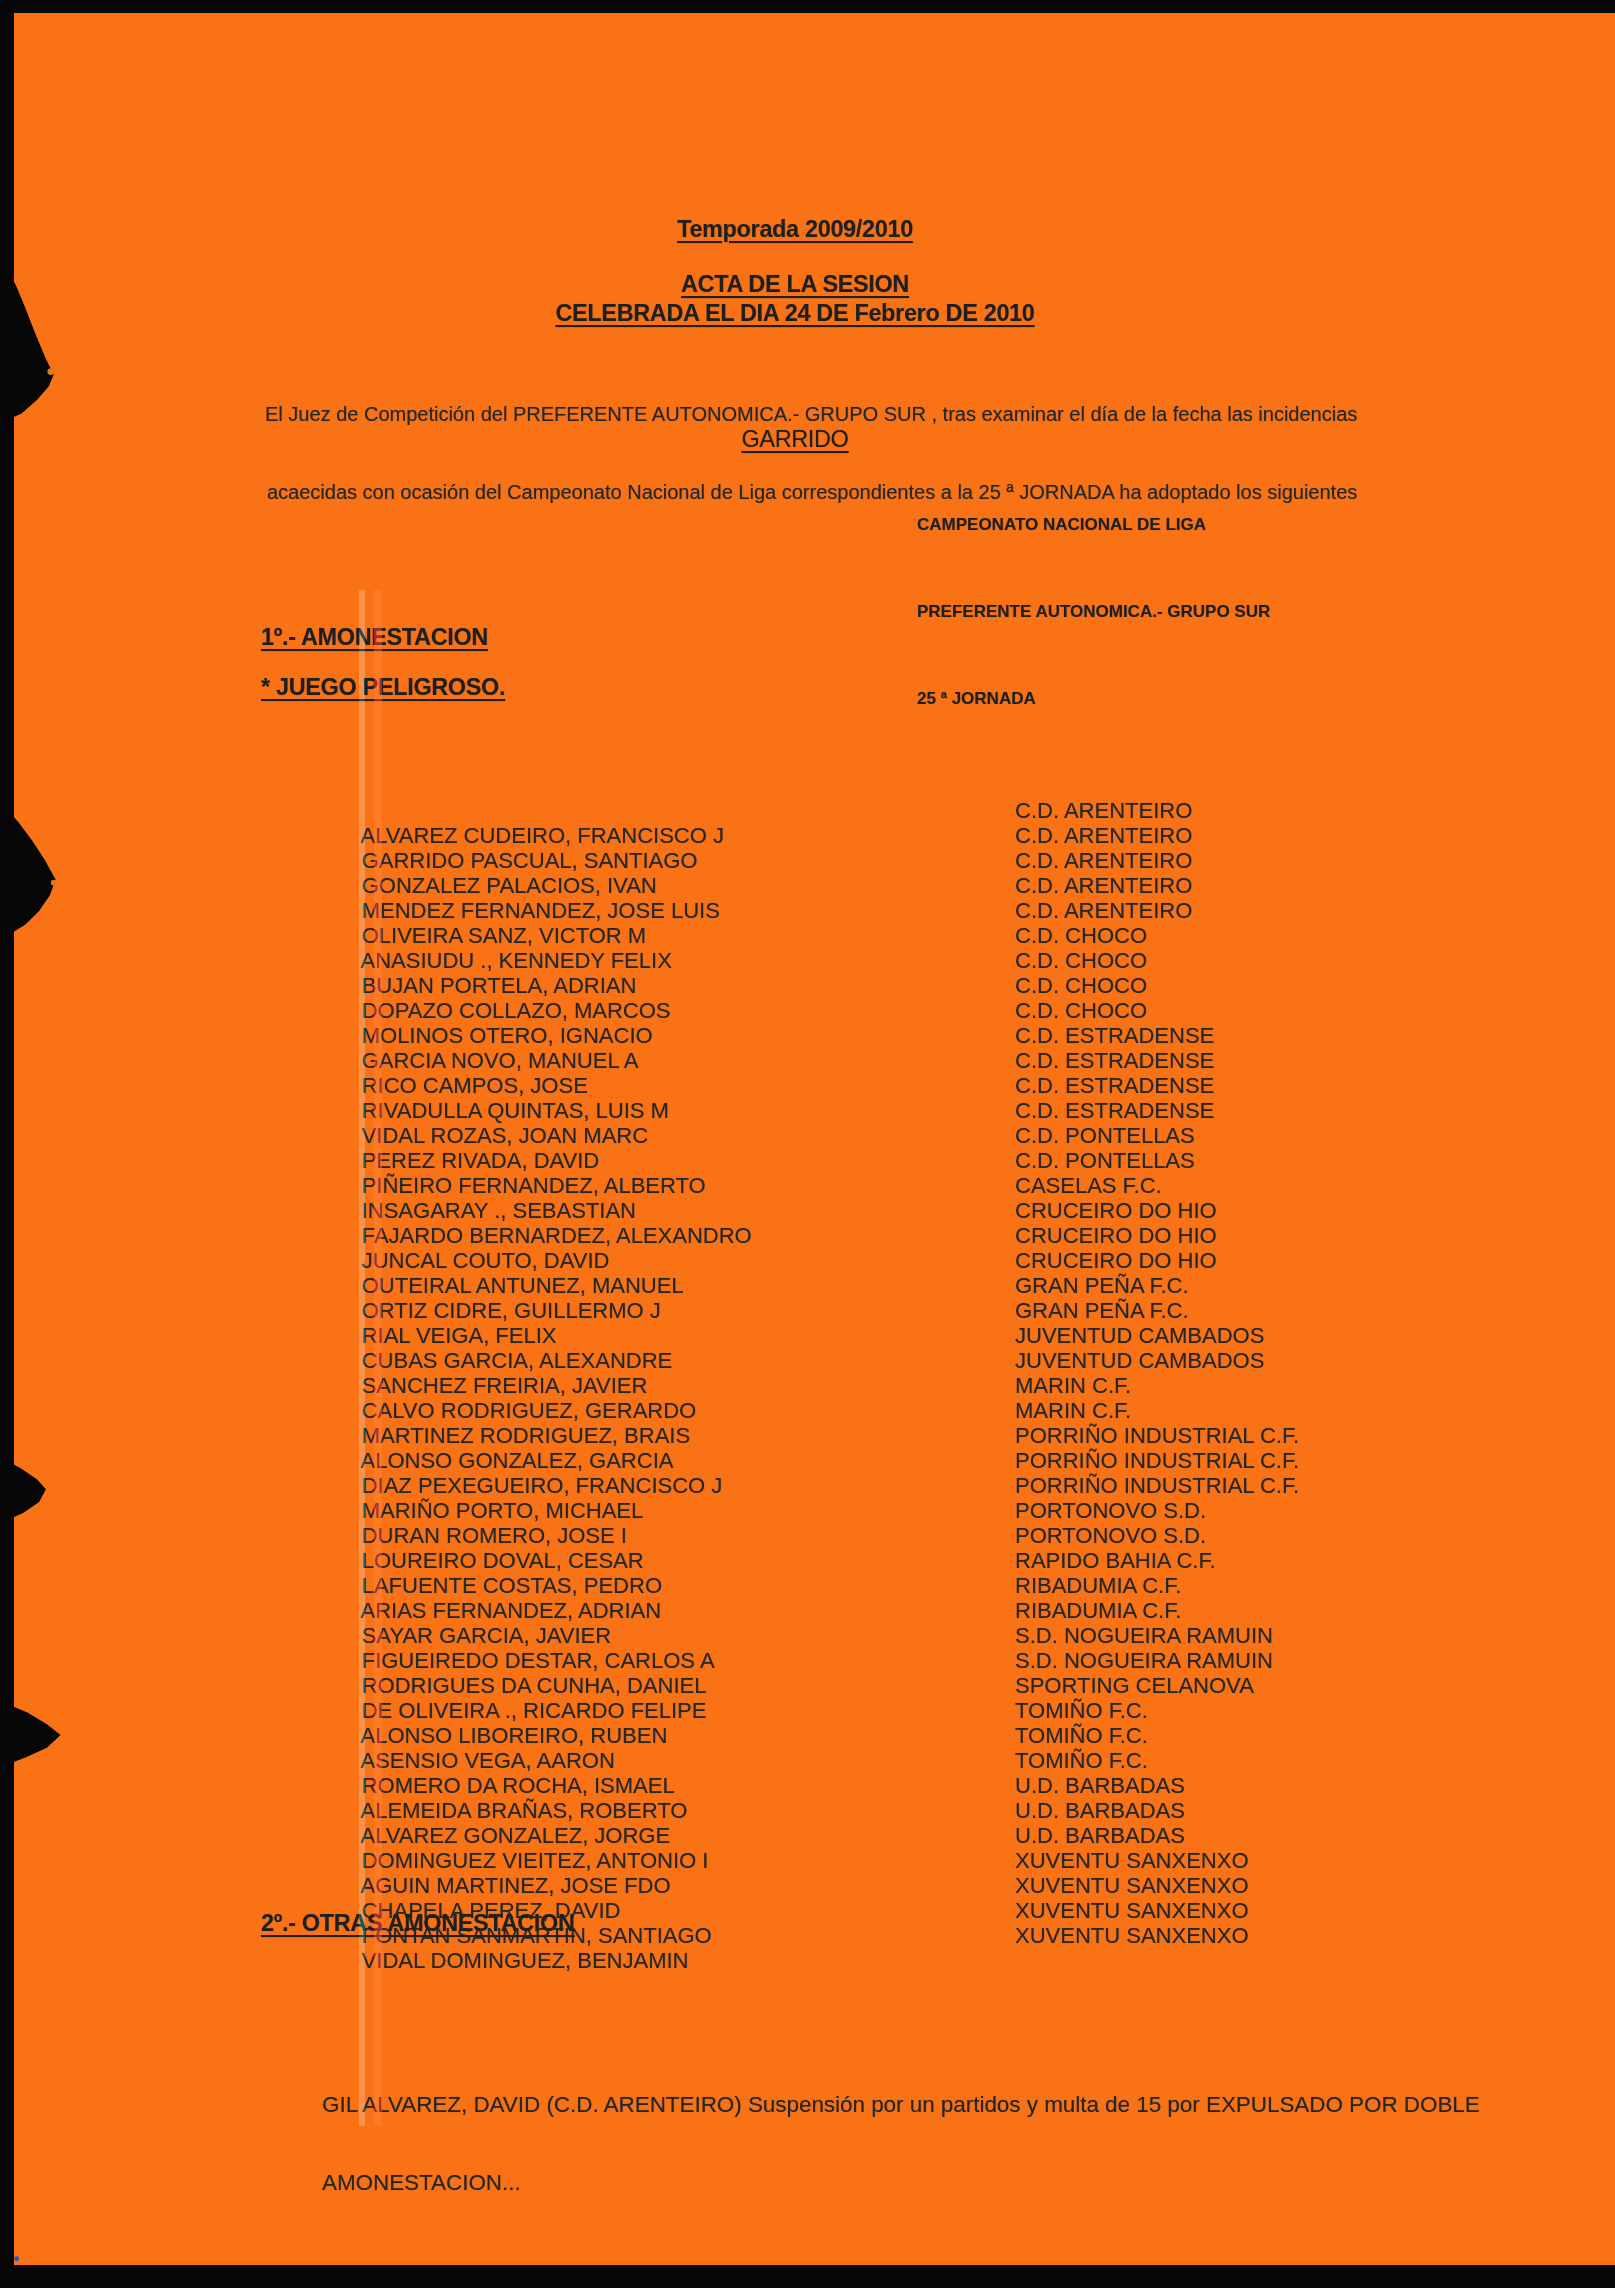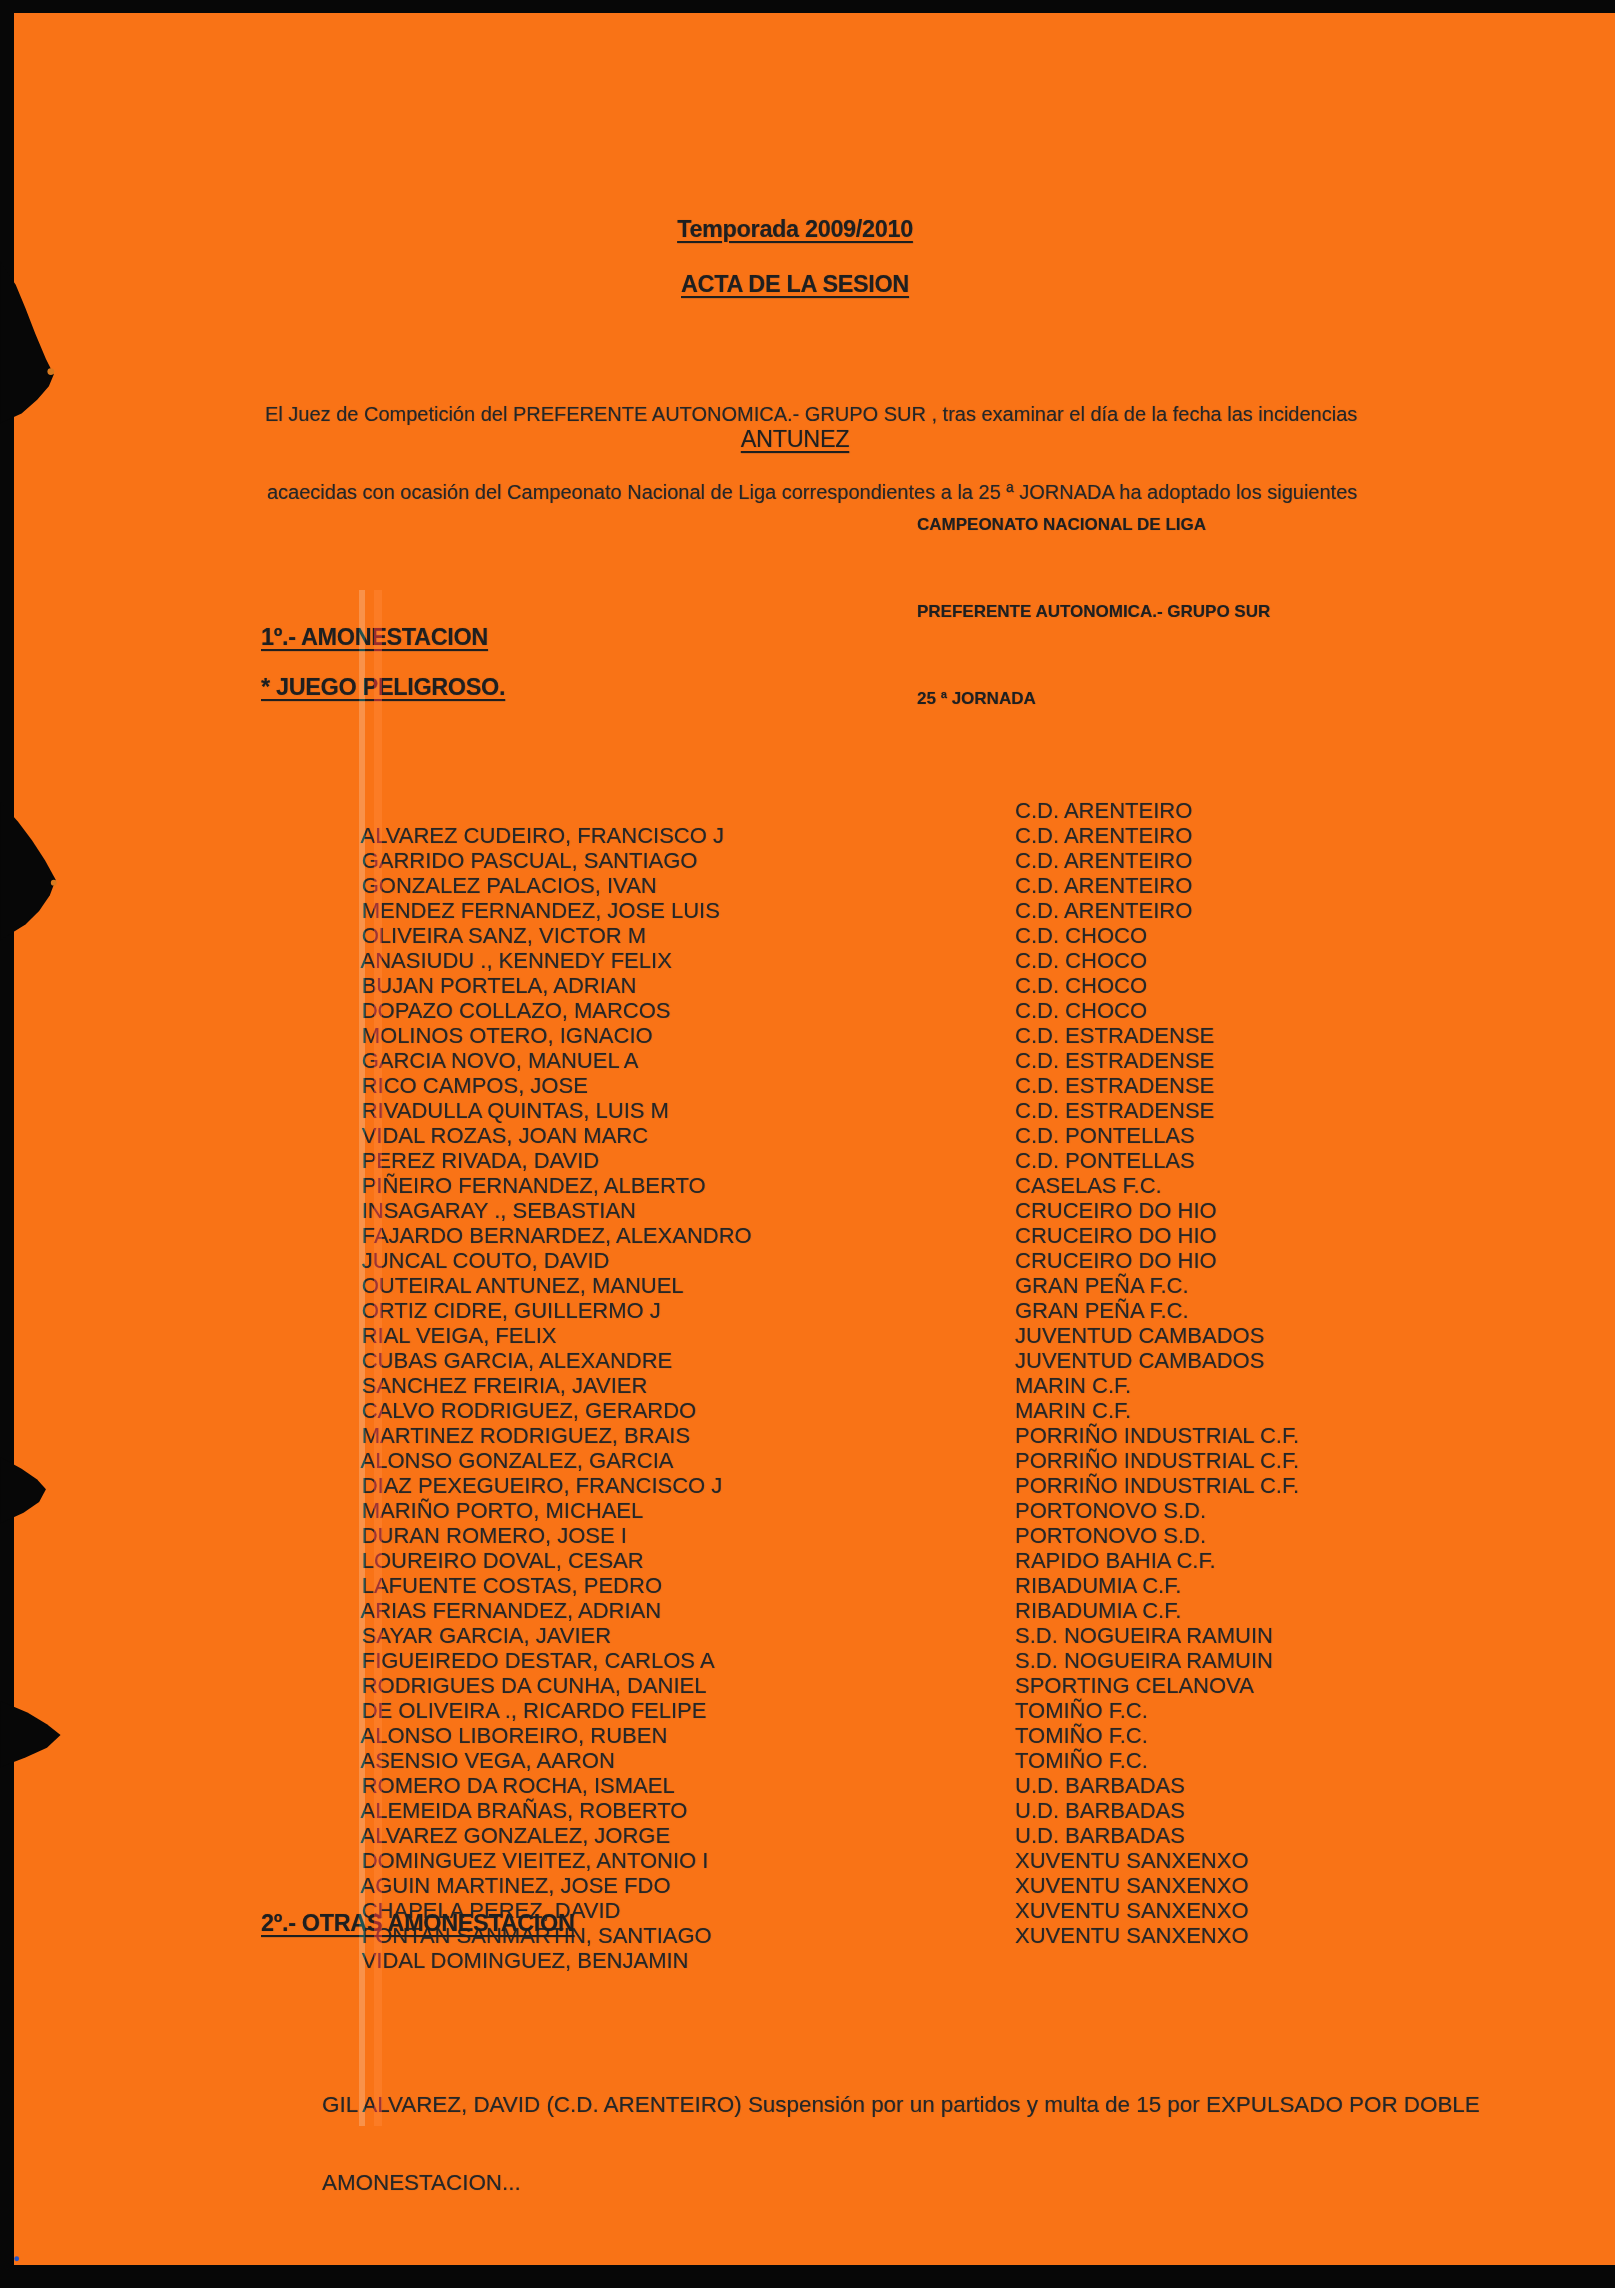--- a/index.html
+++ b/index.html
@@ -31,27 +31,28 @@
   .fringe-red{left:374px;top:590px;width:7.8px;height:1536px;background:rgba(255,30,30,0.55);}
   .fringe-teal{left:359px;top:590px;width:5.9px;height:1536px;background:rgba(0,188,188,0.30);}
 </style>
 </head>
 <body>
 
 <div class="page">
 
   <div class="txt center-wrap title b u" style="top:216px;">Temporada 2009/2010</div>
   <div class="txt center-wrap title b u" style="top:271px;">ACTA DE LA SESION</div>
+  <div class="txt center-wrap title b u" style="top:300px;">CELEBRADA EL DIA 24 DE Febrero DE 2010</div>
 
   <div class="txt body-text" style="left:265px;top:349px;">
     <div>El Juez de Competición del PREFERENTE AUTONOMICA.- GRUPO SUR , tras examinar el día de la fecha las incidencias</div>
     <div>acaecidas con ocasión del Campeonato Nacional de Liga correspondientes a la 25 ª JORNADA ha adoptado los siguientes</div>
   </div>
 
-  <div class="txt center-wrap heading u" style="top:426px;">ANTUNEZ</div>
+  <div class="txt center-wrap heading u" style="top:426px;">GARRIDO</div>
 
   <div class="txt comp-block" style="left:917px;top:452px;">
     <div>CAMPEONATO NACIONAL DE LIGA</div>
     <div>PREFERENTE AUTONOMICA.- GRUPO SUR</div>
     <div>25 ª JORNADA</div>
   </div>
 
 
   <div class="txt heading b u" style="left:261px;top:624px;">1º.- AMONESTACION</div>
   <div class="txt heading b u" style="left:261px;top:674px;">* JUEGO PELIGROSO.</div>

